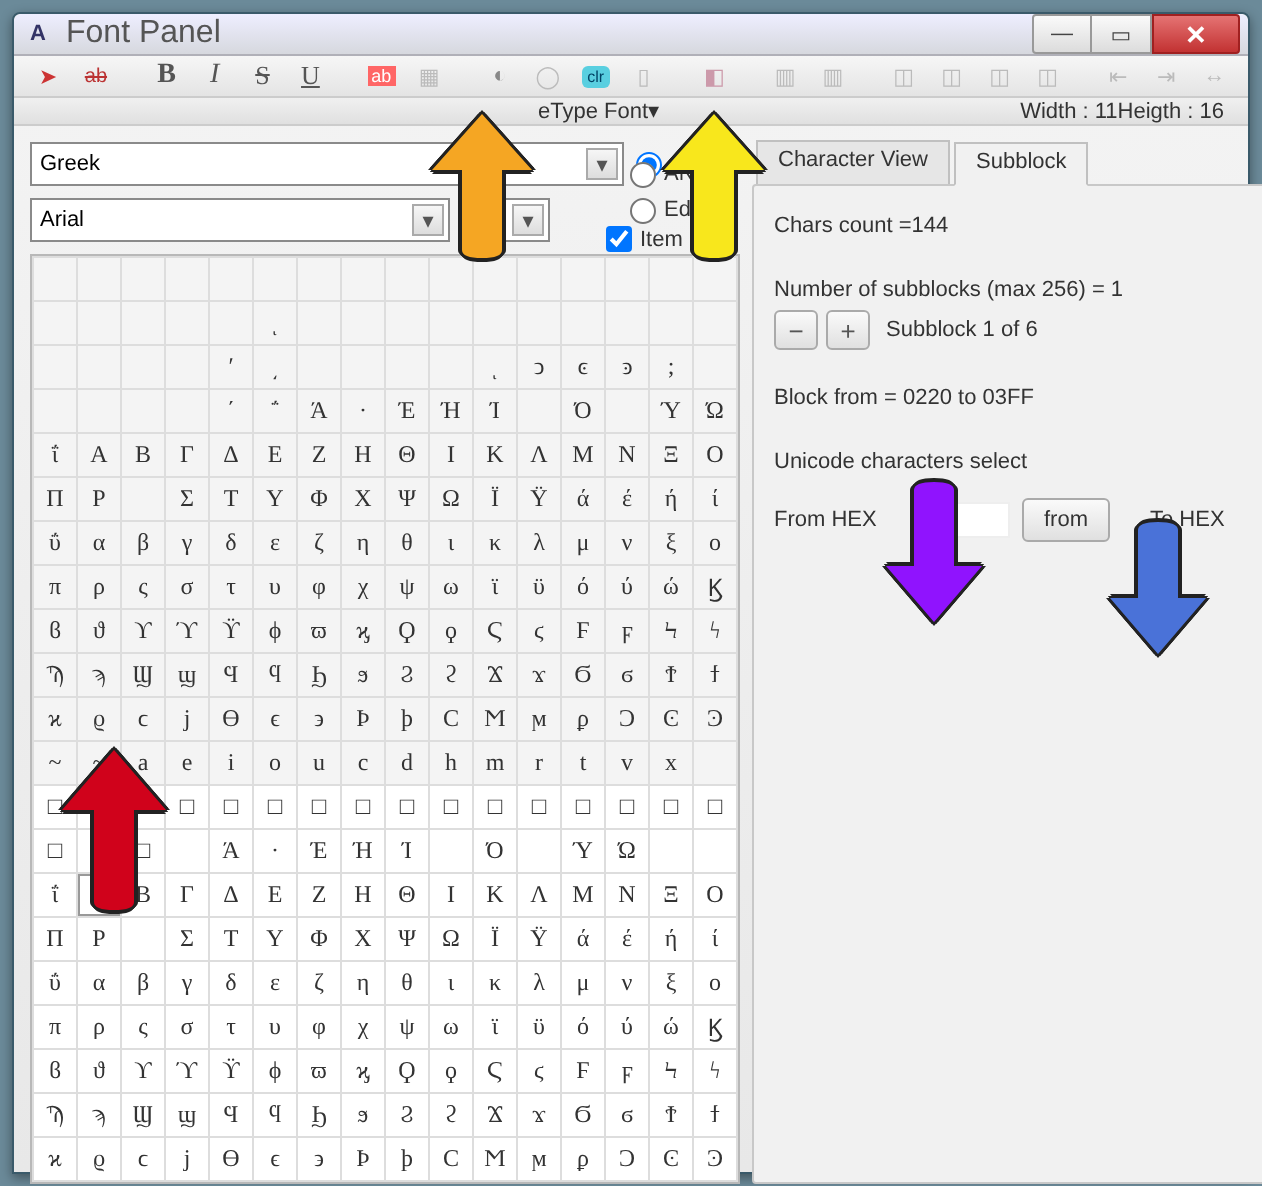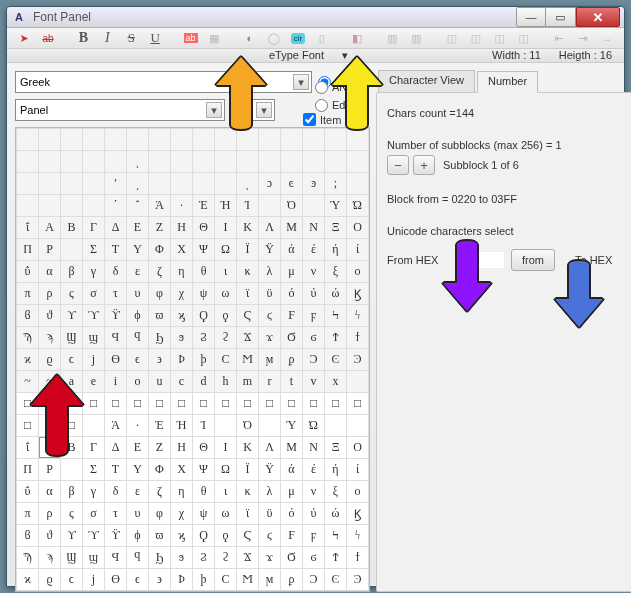--- a/index.html
+++ b/index.html
@@ -1,30 +1,30 @@
 <!DOCTYPE html>
 <html><head>
 <meta charset="utf-8">
 <style>
 *{box-sizing:border-box;margin:0;padding:0;font-family:"Segoe UI",Tahoma,sans-serif;font-size:11px}
 body{background:#6b8a99;padding:6px}
 .window{background:linear-gradient(#f4f4f4,#e8e8e8);border:1px solid #3a5a6a;border-radius:4px 4px 0 0;box-shadow:0 2px 6px rgba(0,0,0,.4);width:619px;height:581px;display:flex;flex-direction:column;position:relative}
 .titlebar{background:linear-gradient(#eef,#d6d8de);border-bottom:1px solid #b0b0b8;height:28px;display:flex;align-items:center;padding:0 4px;border-radius:4px 4px 0 0}
 .titlebar .app-icon{width:16px;height:16px;margin-right:6px;display:flex;align-items:center;justify-content:center;font-weight:bold;color:#336}
-.titlebar .title{flex:1;color:#555;font-size:12px}
+.titlebar .title{flex:1;color:#555;font-size:16px}
 .winbtns{display:flex;gap:0}
 .winbtn{width:30px;height:20px;display:flex;align-items:center;justify-content:center;border:1px solid #999;background:linear-gradient(#fafafa,#dcdcdc);font-size:11px;color:#444;cursor:pointer}
 .winbtn.min{border-radius:2px 0 0 2px}
 .winbtn.max{border-left:none}
 .winbtn.close{background:linear-gradient(#e57373,#c23232);color:#fff;border-color:#a02020;width:44px;border-radius:0 2px 2px 0;font-size:13px;font-weight:bold}
 .toolbar{height:32px;background:linear-gradient(#f6f6f6,#e4e4e4);border-bottom:1px solid #ccc;display:flex;align-items:center;padding:0 8px;gap:6px}
 .tbtn{width:20px;height:20px;display:flex;align-items:center;justify-content:center;color:#555;cursor:pointer;border-radius:2px}
 .tsep{width:6px}
 .clrbtn{background:#59cfe0;border-radius:3px;padding:1px 3px;font-size:8px;color:#046;font-weight:normal}
-.infobar{height:24px;background:linear-gradient(#f0f0f0,#e0e0e0);border-bottom:1px solid #ccc;display:flex;padding:0 12px;font-size:11px;color:#333;gap:18px}
+.infobar{height:24px;background:linear-gradient(#f0f0f0,#e0e0e0);border-bottom:1px solid #ccc;display:flex;align-items:center;padding:0 12px;font-size:11px;color:#333;}
 .infobar .spacer{flex:1}
 .main{flex:1;display:flex;padding:8px 8px 4px 8px;gap:6px}
 .leftcol{width:360px;display:flex;flex-direction:column;gap:6px}
 .rightcol{flex:1;display:flex;flex-direction:column}
 .selrow{display:flex;gap:6px;align-items:center}
 .combo{height:22px;border:1px solid #8a8a8a;background:#fff;display:flex;align-items:center;padding:0 4px;position:relative}
 .combo .arrow{position:absolute;right:2px;top:2px;width:16px;height:16px;display:flex;align-items:center;justify-content:center;color:#555;background:linear-gradient(#f6f6f6,#ddd);border:1px solid #aaa}
 .radiocol{display:flex;flex-direction:column;gap:2px;font-size:11px;color:#333}
 .radiocol label{display:flex;align-items:center;gap:4px;height:16px}
 .radiocol input{margin:0}
@@ -115,21 +115,21 @@
         </div>
         <div class="radiocol" style="width:52px">
           <label>
               <input type="radio" checked="" style="">
               <span></span>
             </label>
         </div>
       </div>
       <div class="selrow" style="position:relative">
         <div class="combo" style="width:210px">
-          <span>Panel</span>
+          <span>Arial</span>
           <span class="arrow">▾</span>
         </div>
         <div class="combo" style="width:44px">
           <span>10</span>
           <span class="arrow">▾</span>
         </div>
         <div class="radiocol" style="position:absolute;left:300px;top:-20px">
           <label>
               <input type="radio" style="">
               <span>ANSI</span>
@@ -483,21 +483,21 @@
             <div class="cell w">Ͻ</div>
             <div class="cell w">Ͼ</div>
             <div class="cell w">Ͽ</div>
           </div>
       </div>
     </div>
 
     <div class="rightcol">
       <div class="tabs">
         <div class="tab">Character View</div>
-        <div class="tab active">Number</div>
+        <div class="tab active">Subblock</div>
       </div>
       <div class="panel">
         <div class="panelbody">
           <div>Chars count =144</div>
           <div style="margin-top:10px">
             <div>Number of subblocks (max 256)  = 1</div>
             <div class="sbbtns" style="margin-top:4px">
               <div class="sqbtn">−</div>
               <div class="sqbtn">+</div>
               <span style="margin-left:4px">Subblock 1 of 6</span>

